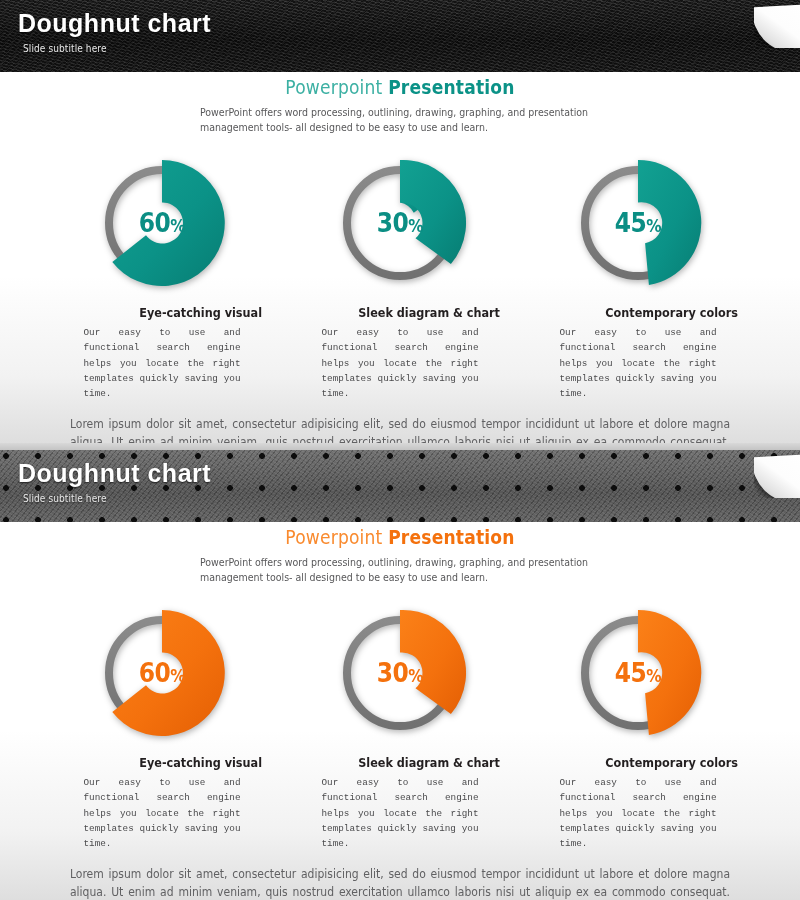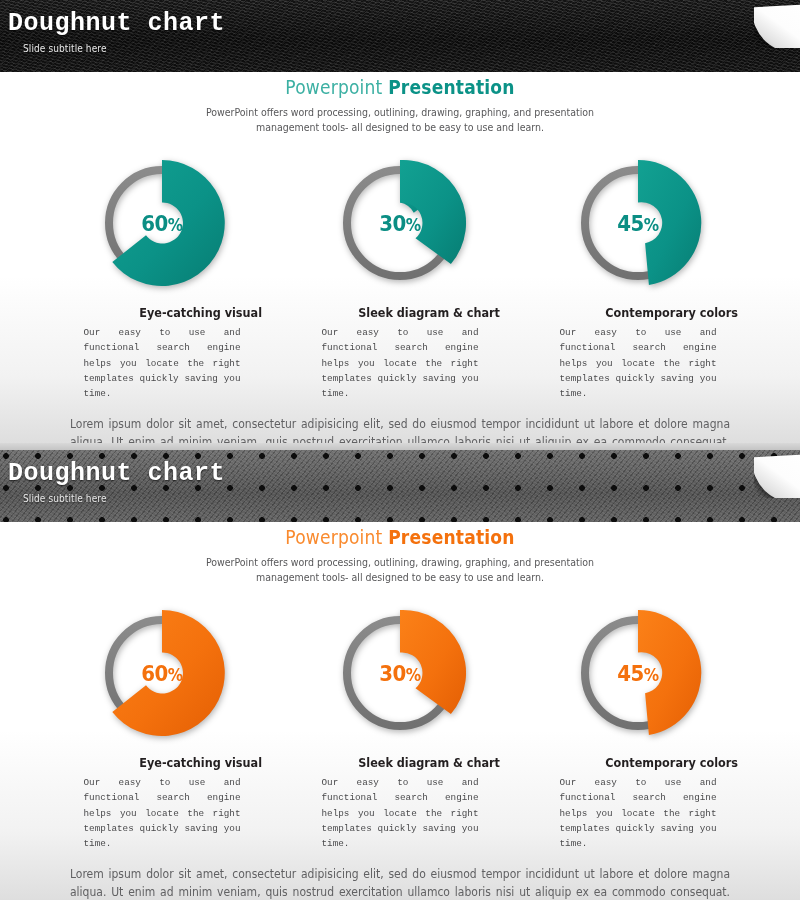--- a/index.html
+++ b/index.html
@@ -28,23 +28,23 @@
   .header-2{
     background:#595959;
     background-image:
       radial-gradient(circle at 6px 6px, #0d0d0d 0 2.6px, rgba(0,0,0,0) 3.2px),
       repeating-linear-gradient(31deg, rgba(255,255,255,.07) 0 1px, rgba(0,0,0,0) 1px 3px),
       repeating-linear-gradient(-51deg, rgba(0,0,0,.20) 0 1px, rgba(255,255,255,.03) 1px 4px),
       linear-gradient(180deg,#6d6d6d 0%,#525252 60%,#606060 100%);
     background-size:32px 32px, auto, auto, auto;
   }
   .header-title{
-    position:absolute;left:8px;top:9px;
+    position:absolute;left:18px;top:9px;
     color:#fff;font-size:25px;font-weight:bold;letter-spacing:.5px;
-    font-family:Liberation Mono, monospace;
+    font-family:Liberation Sans, sans-serif;
     text-shadow:0 1px 2px rgba(0,0,0,.7);
   }
   .header-sub{
     position:absolute;left:23px;top:43px;
     color:#e8e8e8;font-size:10px;letter-spacing:.1px;
     font-family:"DejaVu Sans Condensed","Liberation Sans", sans-serif;
     text-shadow:0 1px 2px rgba(0,0,0,.6);
   }
   .page-num{
     position:absolute;right:7px;top:6px;
@@ -77,38 +77,38 @@
     font-size:19px;font-weight:bold;letter-spacing:.2px;
     font-family:"DejaVu Sans Condensed","Liberation Sans", sans-serif;
   }
   .pp-light{font-weight:normal;}
   .pp-title.teal .pp-light{color:#3cb0a3;}
   .pp-title.teal .pp-bold{color:#0b9287;}
   .pp-title.orange .pp-light{color:#f98a2e;}
   .pp-title.orange .pp-bold{color:#f4710d;}
 
   .pp-desc{
-    width:400px;margin:7px auto 0;text-align:center;
+    width:400px;margin:7px auto 0;
     font-size:10.5px;line-height:1.45;color:#58585a;
     font-family:"DejaVu Sans Condensed","Liberation Sans", sans-serif;
   }
 
   
   .charts{display:flex;justify-content:center;gap:38px;margin-top:14px;}
   .col{width:200px;}
   .donut-wrap{height:148px;display:flex;align-items:center;justify-content:center;}
   .donut{position:relative;width:146px;height:146px;}
   .donut svg{display:block;filter:drop-shadow(1px 2px 3px rgba(0,0,0,.30));}
   .donut .pct{
     position:absolute;left:0;right:0;top:50%;transform:translateY(-50%);
     text-align:center;font-weight:bold;
     font-family:"DejaVu Sans Condensed","Liberation Sans", sans-serif;
     letter-spacing:-.5px;
   }
-  .pct .num{font-size:22px;}
+  .pct .num{font-size:26px;}
   .pct .sym{font-size:17px;}
   .teal .pct{color:#0b8e84;}
   .orange .pct{color:#f4710d;}
 
   .cap-title{
     text-align:right;font-size:12.5px;font-weight:bold;color:#231f20;
     font-family:"DejaVu Sans Condensed","Liberation Sans", sans-serif;
     margin-top:8px;
   }
   .cap-body{

